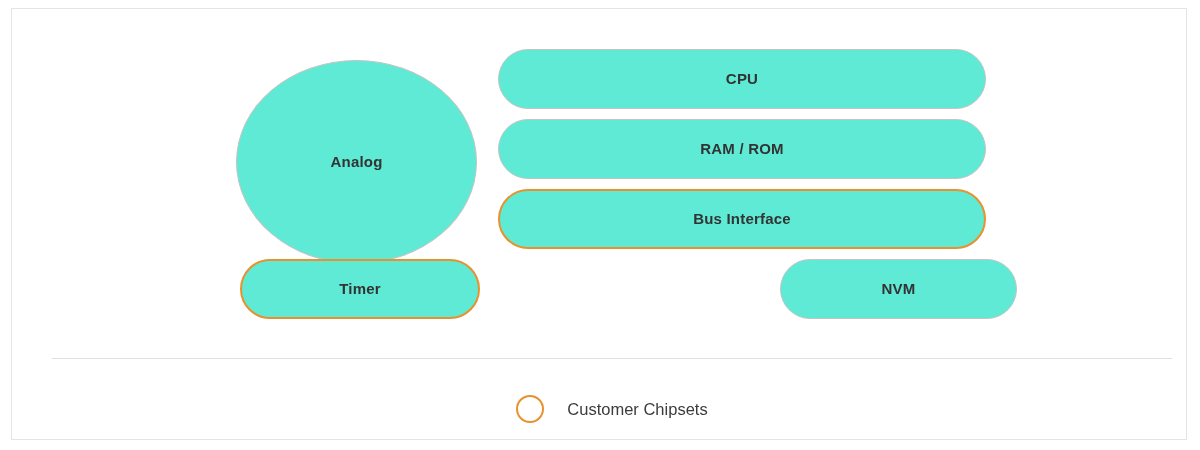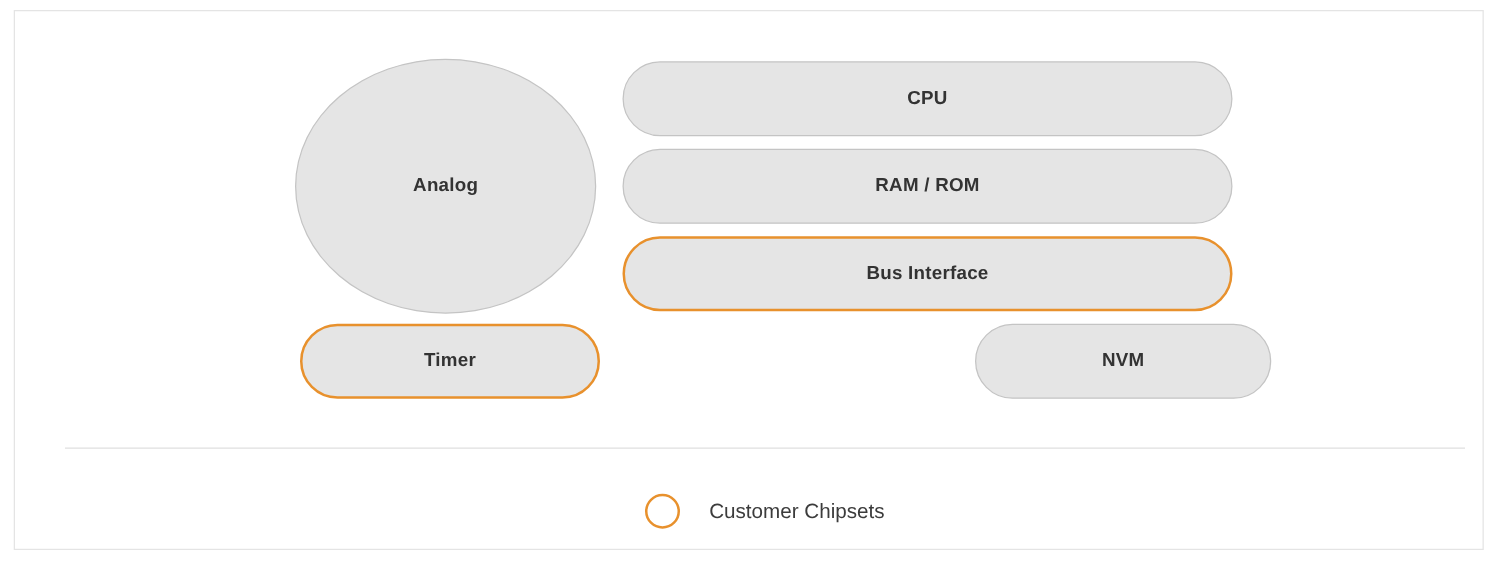--- a/index.html
+++ b/index.html
@@ -32,21 +32,21 @@
     height: 432px;
     border: 1px solid #e4e4e4;
     background: #ffffff;
     box-sizing: border-box;
   }
 
   
   .block {
     position: absolute;
     box-sizing: border-box;
-    background: #e5e5e5;
+    background: #5eead4;
     display: flex;
     align-items: center;
     justify-content: center;
     text-align: center;
   }
   .block .block-label {
     font-size: 15px;
     font-weight: bold;
     color: #333333;
     letter-spacing: 0.2px;
@@ -56,21 +56,21 @@
   .block.gray {
     border: 1.6px solid #c4c4c4;
   }
   .block.orange {
     border: 2px solid #e8912d;
   }
 
   
   .block-analog {
     left: 224px;
-    top: 38px;
+    top: 51px;
     width: 241px;
     height: 204px;
     border-radius: 50%;
     text-align: right;
   }
 
   
   .pill {
     border-radius: 32px;
     height: 60px;

